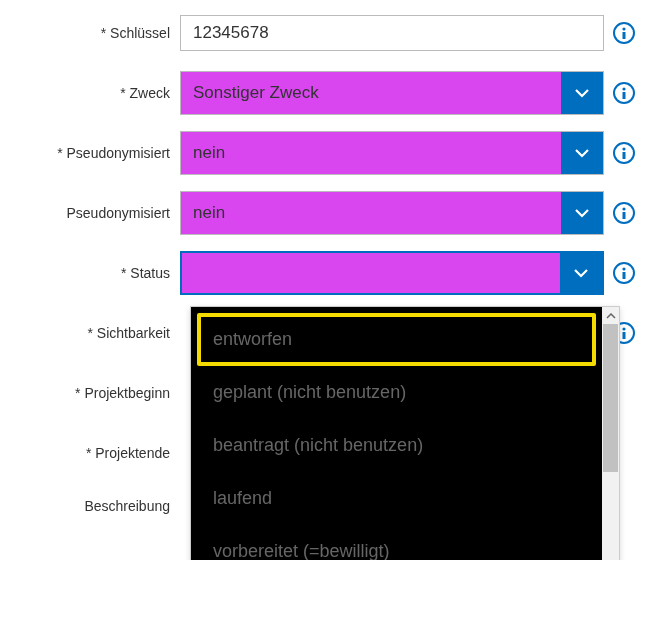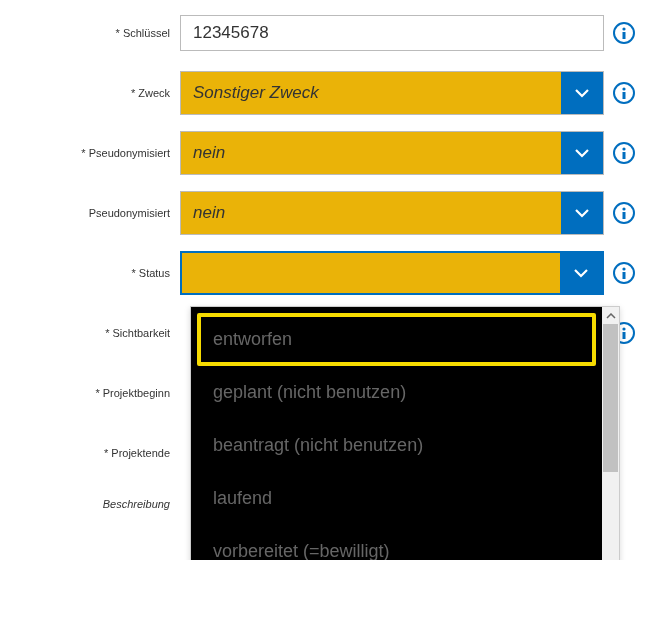--- a/index.html
+++ b/index.html
@@ -17,21 +17,21 @@
   .form-row {
     display: flex;
     align-items: center;
     margin-bottom: 14px;
     min-height: 46px;
   }
   .label-cell {
     width: 168px;
     text-align: right;
     padding-right: 10px;
-    font-size: 11px;
+    font-size: 14px;
     color: #333;
   }
   .control-cell {
     flex: 1;
     position: relative;
   }
   .info-cell {
     width: 40px;
     display: flex;
     align-items: center;
@@ -46,22 +46,21 @@
     color: #333;
     outline: none;
     background: #fff;
   }
   .select-wrap {
     width: 100%;
     height: 44px;
     border: 1px solid #bbb;
     display: flex;
     align-items: stretch;
-    background: #eab308;
-    font-style: italic;
+    background: #d946ef;
   }
   .select-wrap.focused {
     border: 2px solid #006ebf;
   }
   .select-text {
     flex: 1;
     padding: 0 12px;
     display: flex;
     align-items: center;
     font-size: 17px;
@@ -270,21 +269,21 @@
       <div class="info-cell"></div>
     </div>
 
     <div class="form-row">
       <div class="label-cell">* Projektende</div>
       <div class="control-cell"></div>
       <div class="info-cell"></div>
     </div>
 
     <div class="form-row" style="align-items:flex-start;">
-      <div class="label-cell" style="padding-top:8px;font-style:italic;">Beschreibung</div>
+      <div class="label-cell" style="padding-top:8px;">Beschreibung</div>
       <div class="control-cell"></div>
       <div class="info-cell"></div>
     </div>
 
     <div style="position:absolute; left:178px; top:0; width:430px; height:302px; border:1px solid #bbb; background:#fff; z-index:1;">
       <svg class="resize-grip" viewBox="0 0 14 14" style="position:absolute;right:1px;bottom:1px;">
         <line x1="3" y1="13" x2="13" y2="3" stroke="#999" stroke-width="1"></line>
         <line x1="7" y1="13" x2="13" y2="7" stroke="#999" stroke-width="1"></line>
         <line x1="11" y1="13" x2="13" y2="11" stroke="#999" stroke-width="1"></line>
       </svg>

